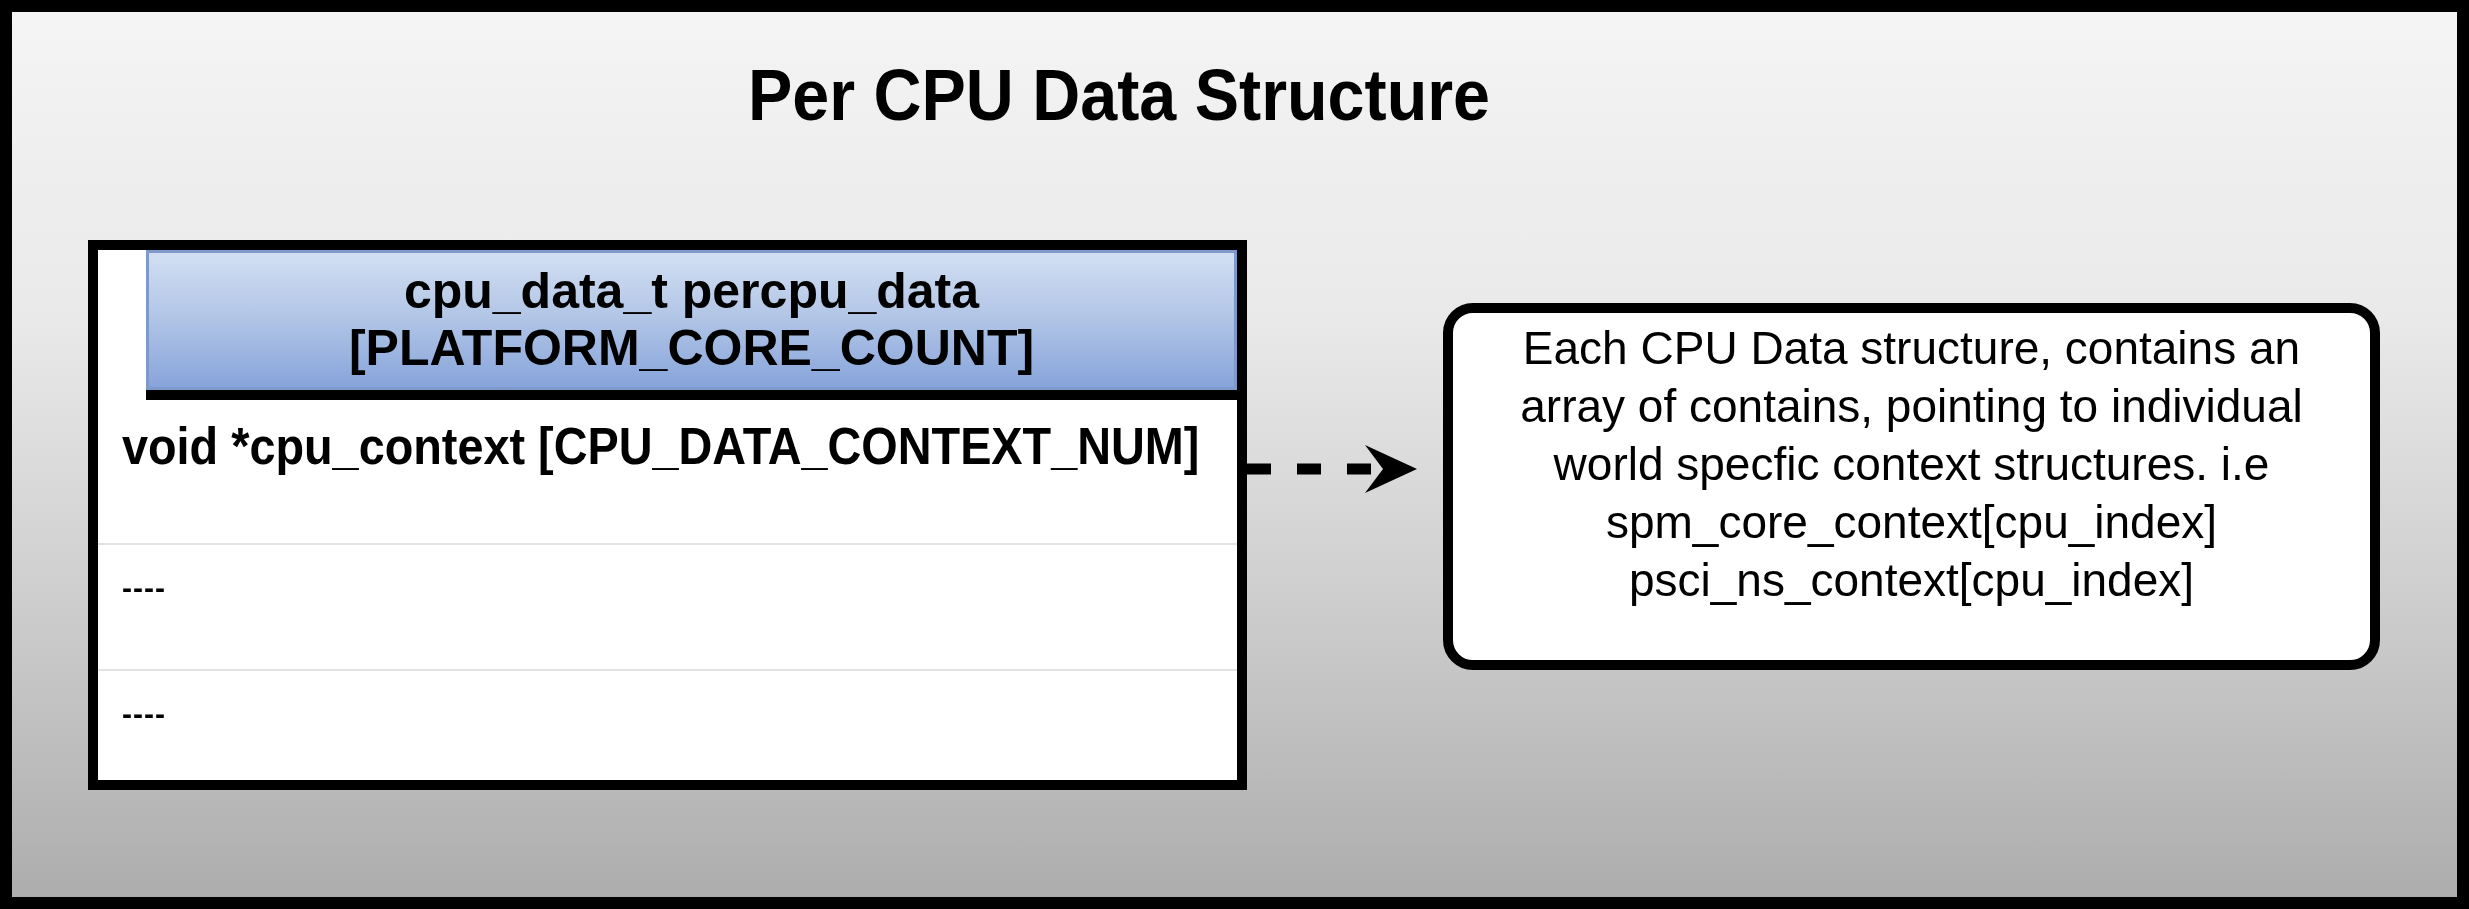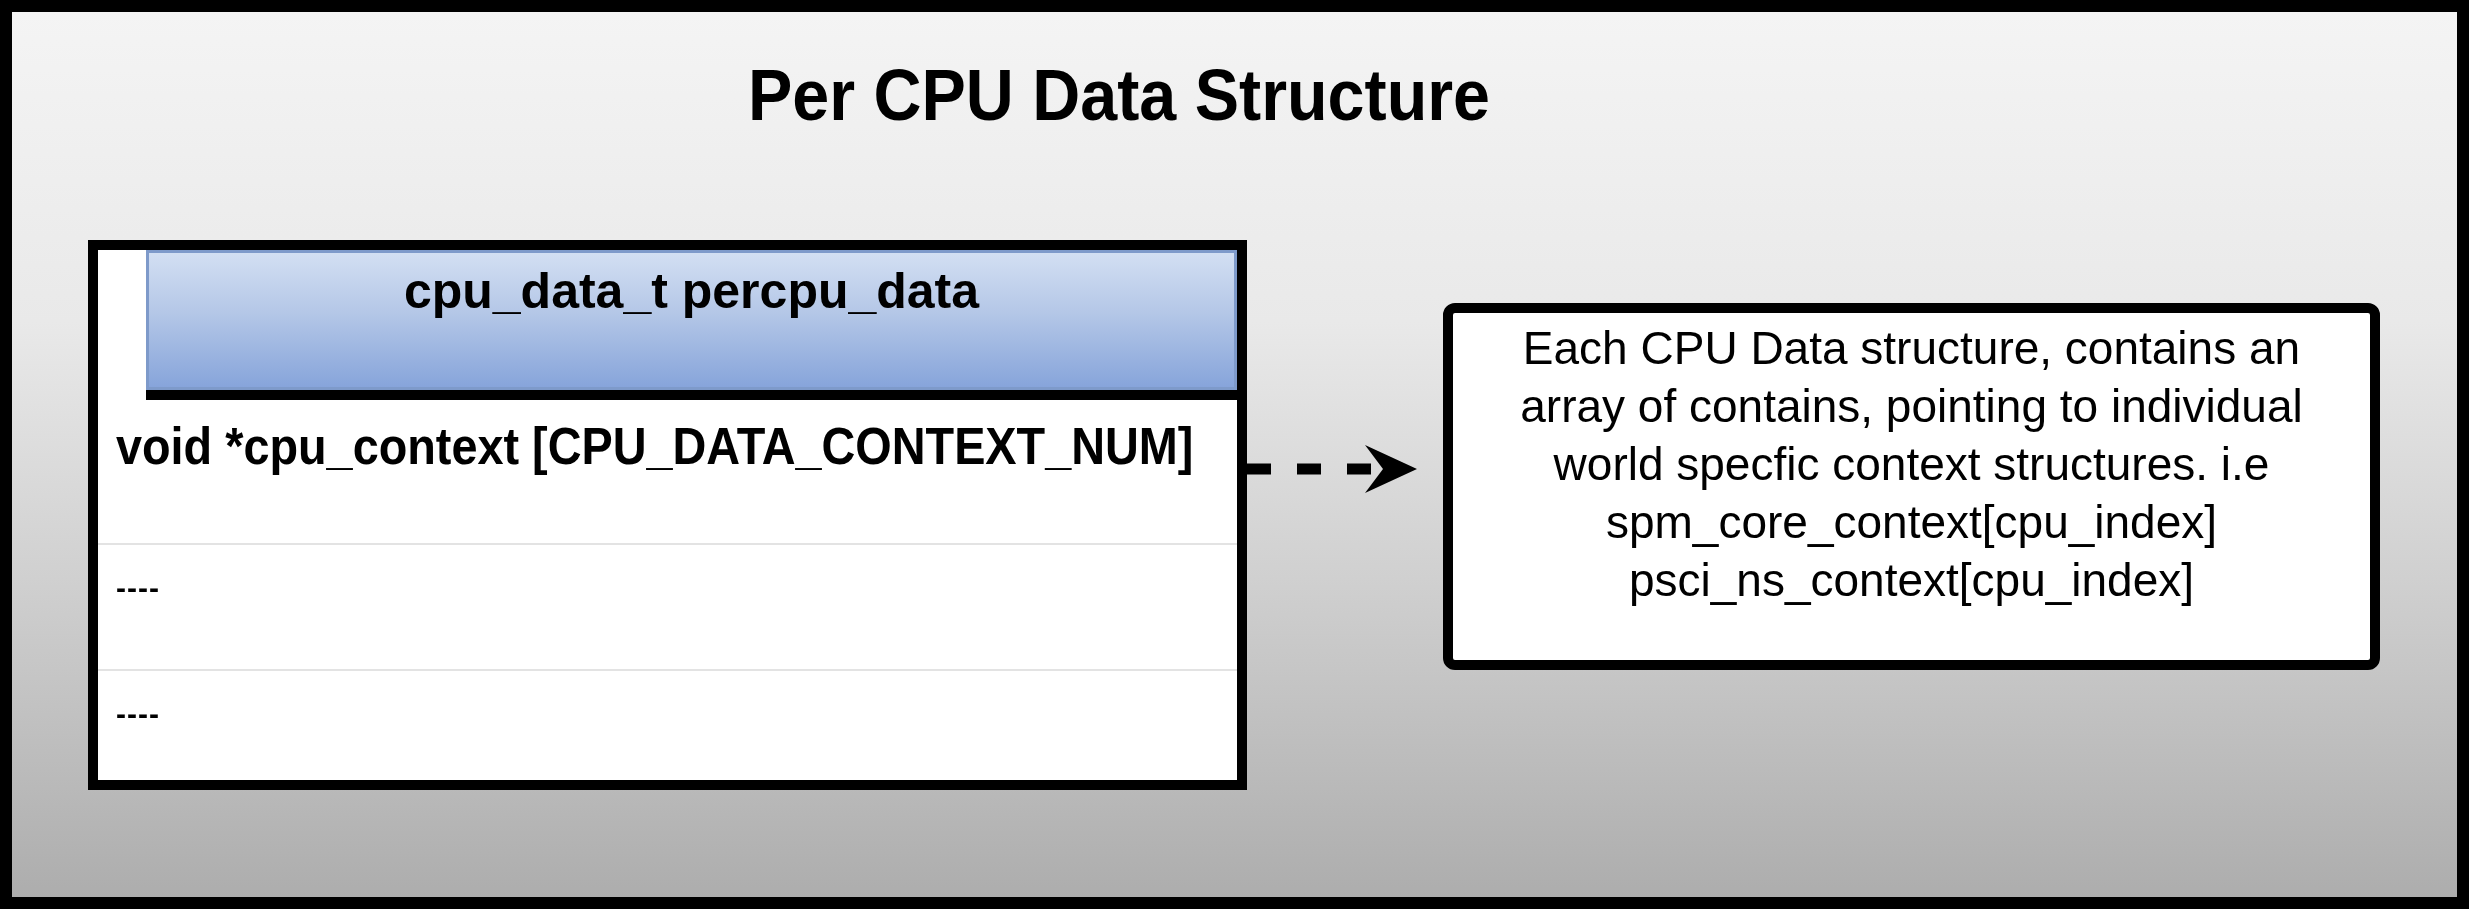--- a/index.html
+++ b/index.html
@@ -51,21 +51,21 @@
     padding-top: 13px;
     font-weight: bold;
     font-size: 50px;
     line-height: 57px;
     color: #000;
     margin-left: 48px;
   }
   .struct-row {
     box-sizing: border-box;
     position: relative;
-    padding-left: 18px;
+    padding-left: 24px;
     color: #000;
     background: #fff;
   }
   .row-ptr {
     height: 145px;
     border-bottom: 2px solid #e3e3e3;
     padding-top: 16px;
     font-size: 52px;
     font-weight: bold;
     white-space: nowrap;
@@ -99,40 +99,41 @@
   }
   
   .note-box {
     position: absolute;
     left: 1431px;  
     top: 291px;    
     width: 937px;
     height: 367px;
     box-sizing: border-box;
     border: 10px solid #000;
-    border-radius: 12px;
+    border-radius: 30px;
     background: #fff;
     padding-top: 6px;
     text-align: center;
     font-size: 46px;
     line-height: 58px;
     color: #000;
   }
   .note-line { white-space: nowrap; }
 </style>
 </head>
 <body>
 
 <div id="canvas">
 
   <div class="diagram-title">Per CPU Data Structure</div>
 
   <div class="struct-table">
     <div class="struct-header">
       <div>cpu_data_t percpu_data</div>
+      <div>[PLATFORM_CORE_COUNT]</div>
     </div>
     <div class="struct-row row-ptr">
       <span class="fit">void *cpu_context [CPU_DATA_CONTEXT_NUM]</span>
     </div>
     <div class="struct-row row-dash">----</div>
     <div class="struct-row row-dash last">----</div>
   </div>
 
   <svg class="arrow-svg" viewBox="0 0 200 60">
     <line x1="0" y1="30" x2="138" y2="30" stroke="#000" stroke-width="11" stroke-dasharray="24 26"></line>

